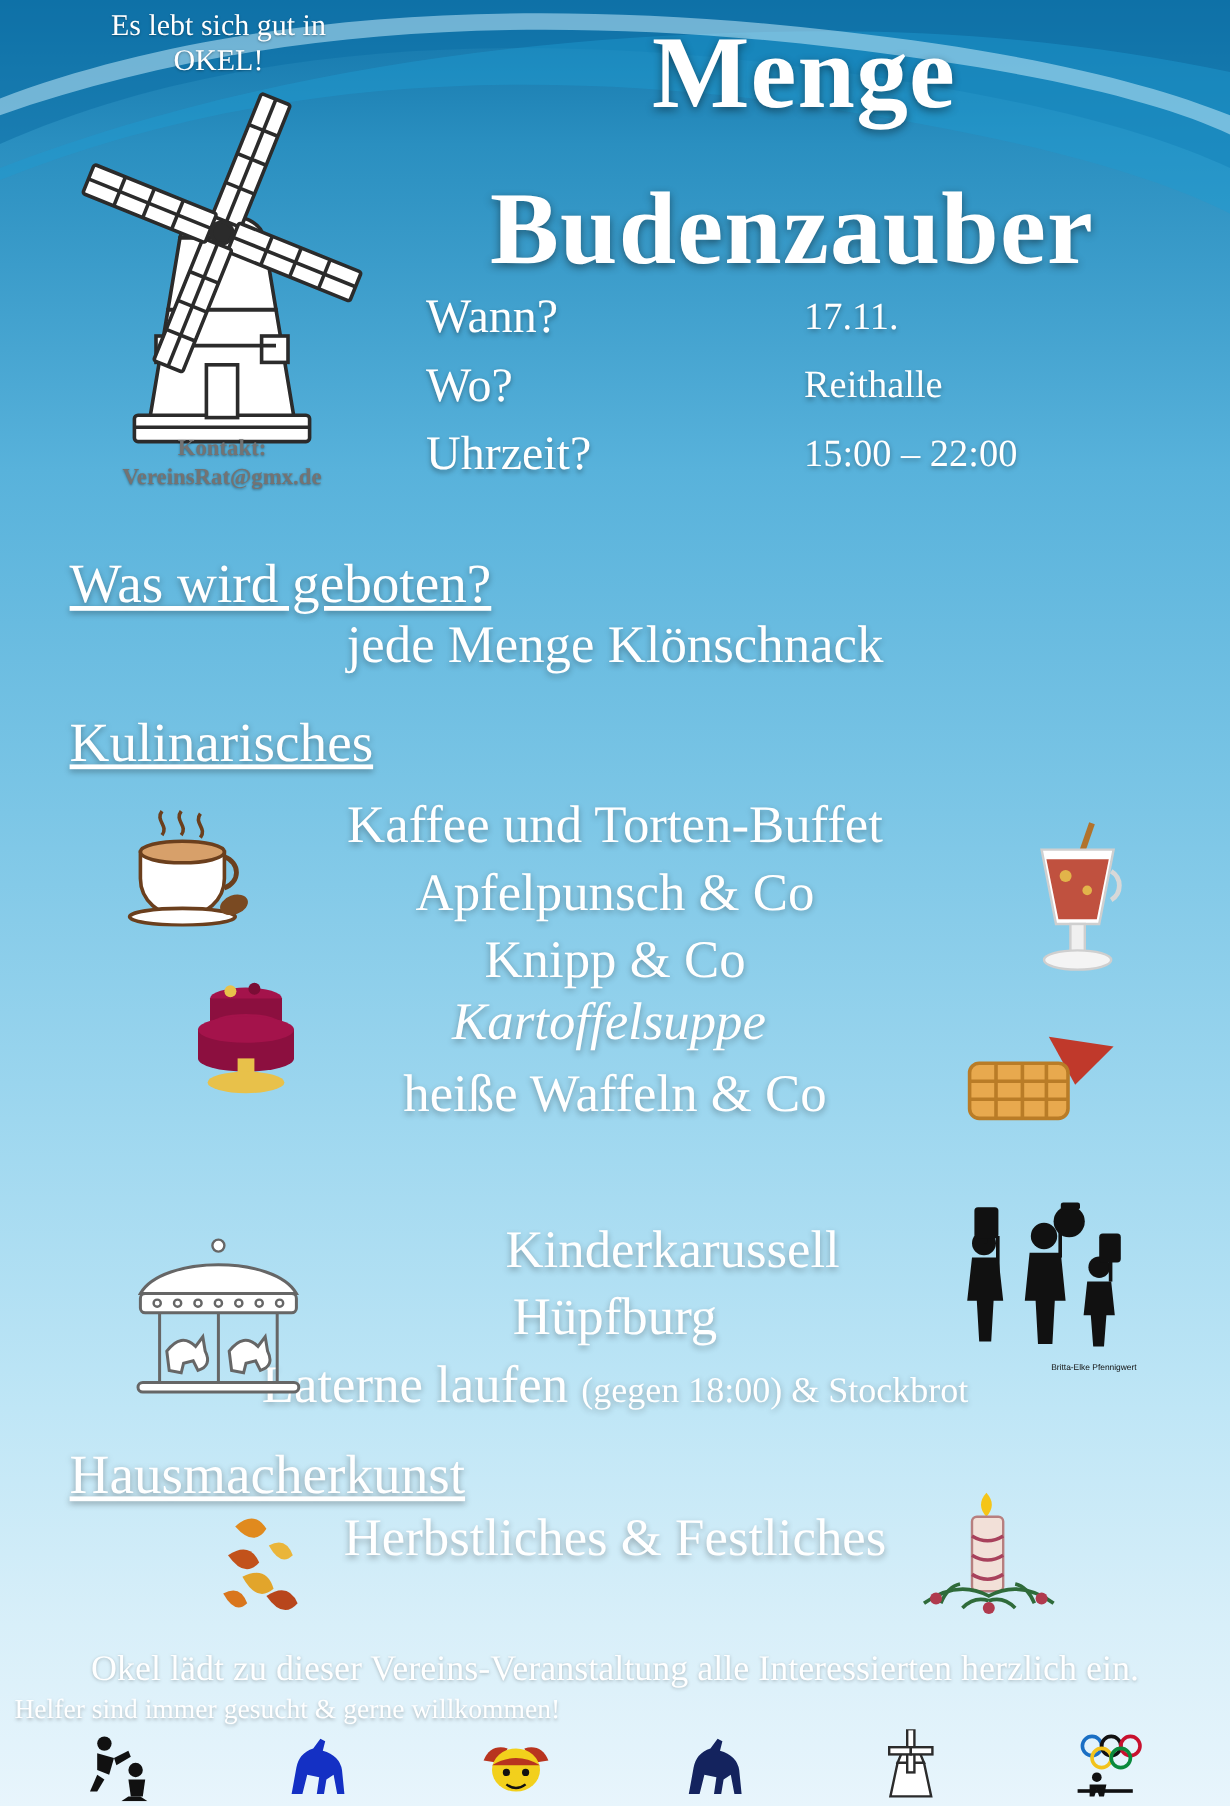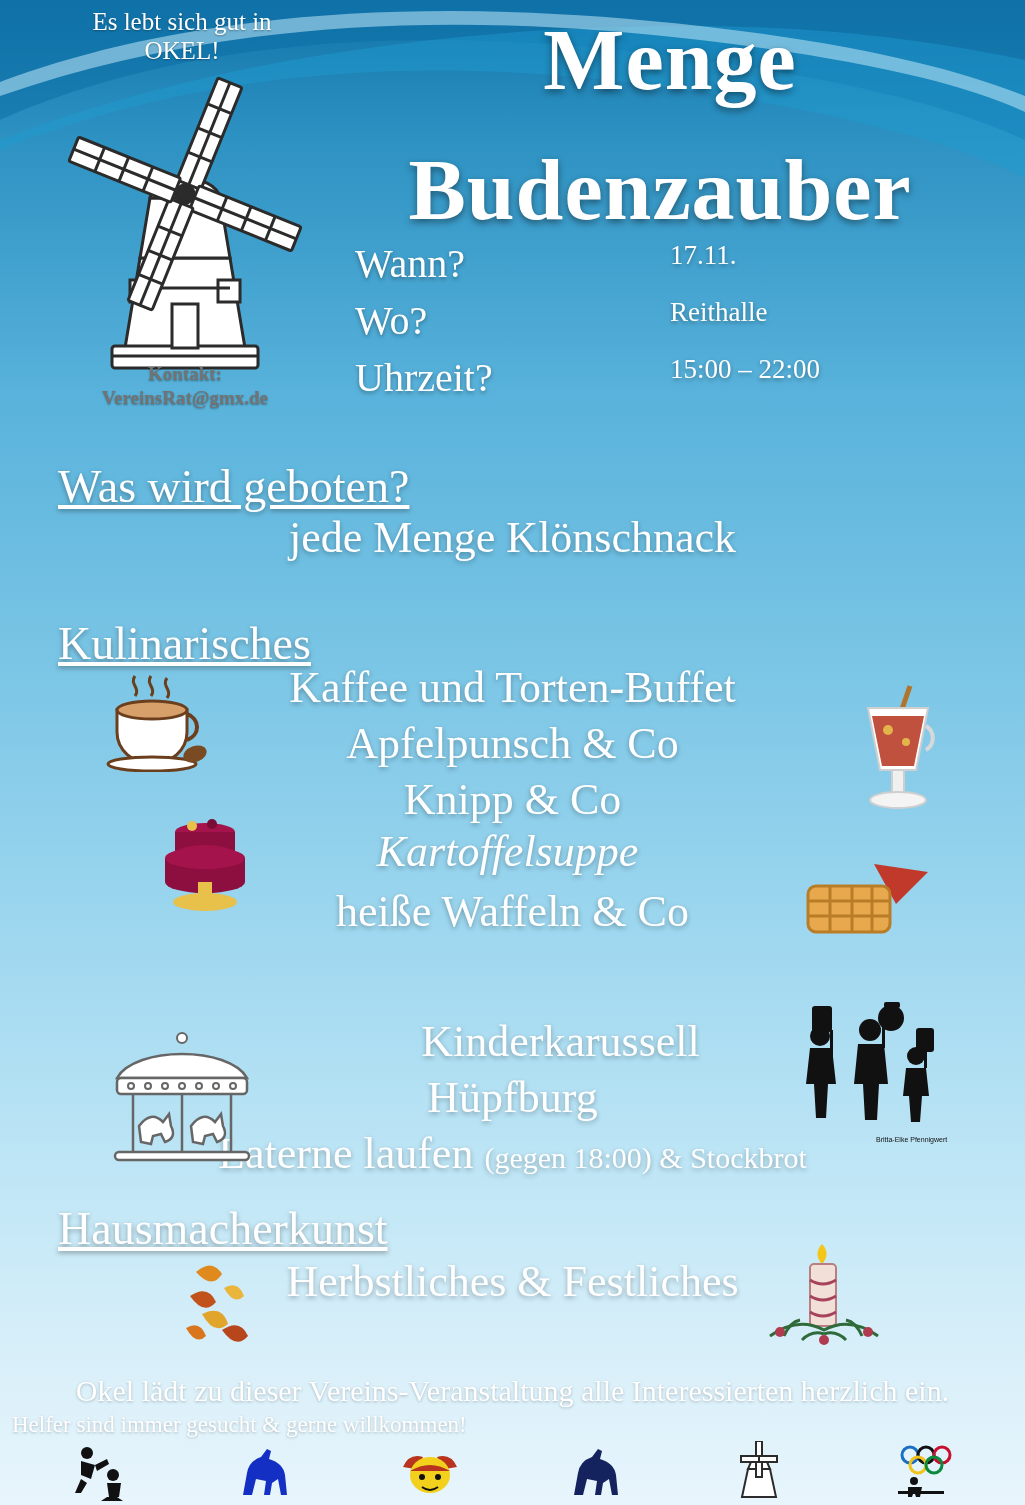--- a/index.html
+++ b/index.html
@@ -31,39 +31,39 @@
     font-size:86px;font-weight:bold;letter-spacing:1px;
     text-shadow:0 3px 7px rgba(0,0,0,.45);
   }
   .title2{
     position:absolute;left:300px;top:140px;width:720px;text-align:center;
     font-size:86px;font-weight:bold;letter-spacing:1px;
     text-shadow:0 3px 7px rgba(0,0,0,.45);
   }
 
   .facts{position:absolute;left:355px;top:240px;width:620px;}
-  .fact-row{display:flex;align-items:flex-start;margin-bottom:10px;font-family:Liberation Serif, serif;}
+  .fact-row{display:flex;align-items:center;margin-bottom:10px;font-family:Liberation Serif, serif;}
   .fact-q{width:315px;font-size:40px;text-shadow:0 2px 4px rgba(0,0,0,.35);}
-  .fact-a{font-size:27px;text-shadow:0 2px 4px rgba(0,0,0,.35);}
+  .fact-a{font-size:32px;text-shadow:0 2px 4px rgba(0,0,0,.35);}
 
   
   .sec-head{
     position:absolute;font-size:46px;text-decoration:underline;
     text-shadow:0 2px 5px rgba(0,0,0,.35);white-space:nowrap;
   }
   .line{
     position:absolute;font-size:44px;text-align:center;white-space:nowrap;
     text-shadow:0 2px 5px rgba(0,0,0,.3);
   }
   .small-inline{font-size:30px;}
 
   .h-geboten{left:58px;top:460px;}
   .l-kloen{left:0;top:512px;width:1025px;}
 
-  .h-kulinarisches{left:58px;top:617px;}
+  .h-kulinarisches{left:58px;top:592px;}
   .l-k1{left:0;top:662px;width:1025px;}
   .l-k2{left:0;top:718px;width:1025px;}
   .l-k3{left:0;top:774px;width:1025px;}
   .l-k4{left:0;top:826px;width:1015px;font-style:italic;}
   .l-k5{left:0;top:886px;width:1025px;}
 
   .h-aufregendes{left:58px;top:962px;}
   .l-a1{left:0;top:1016px;width:1025px;padding-left:48px;}
   .l-a2{left:0;top:1072px;width:1025px;}
   .l-a3{left:0;top:1128px;width:1025px;}

